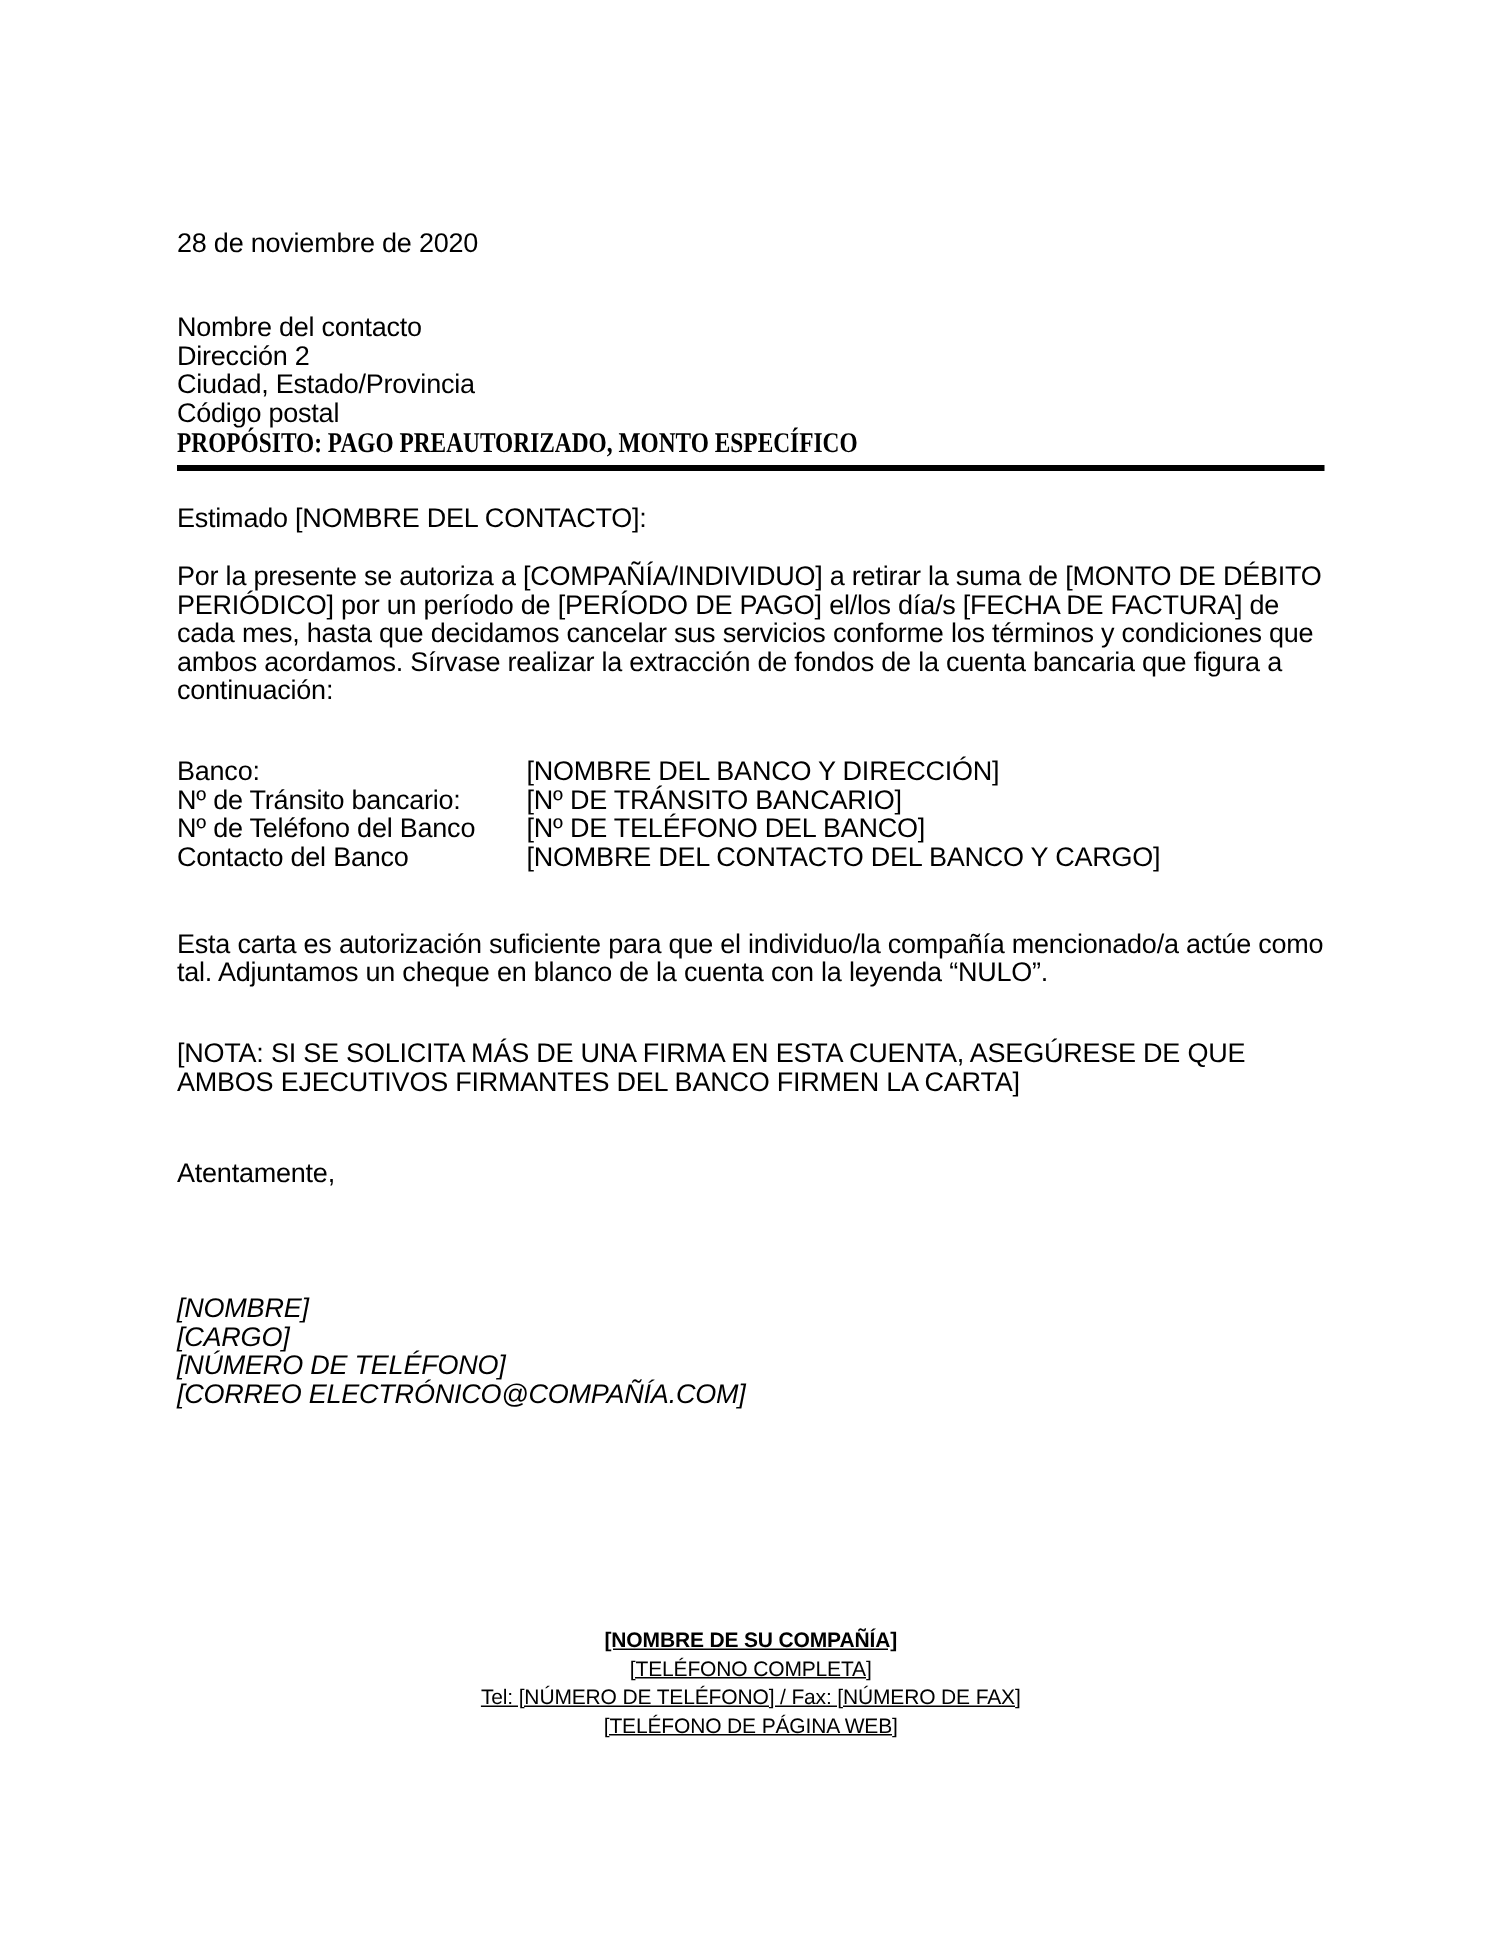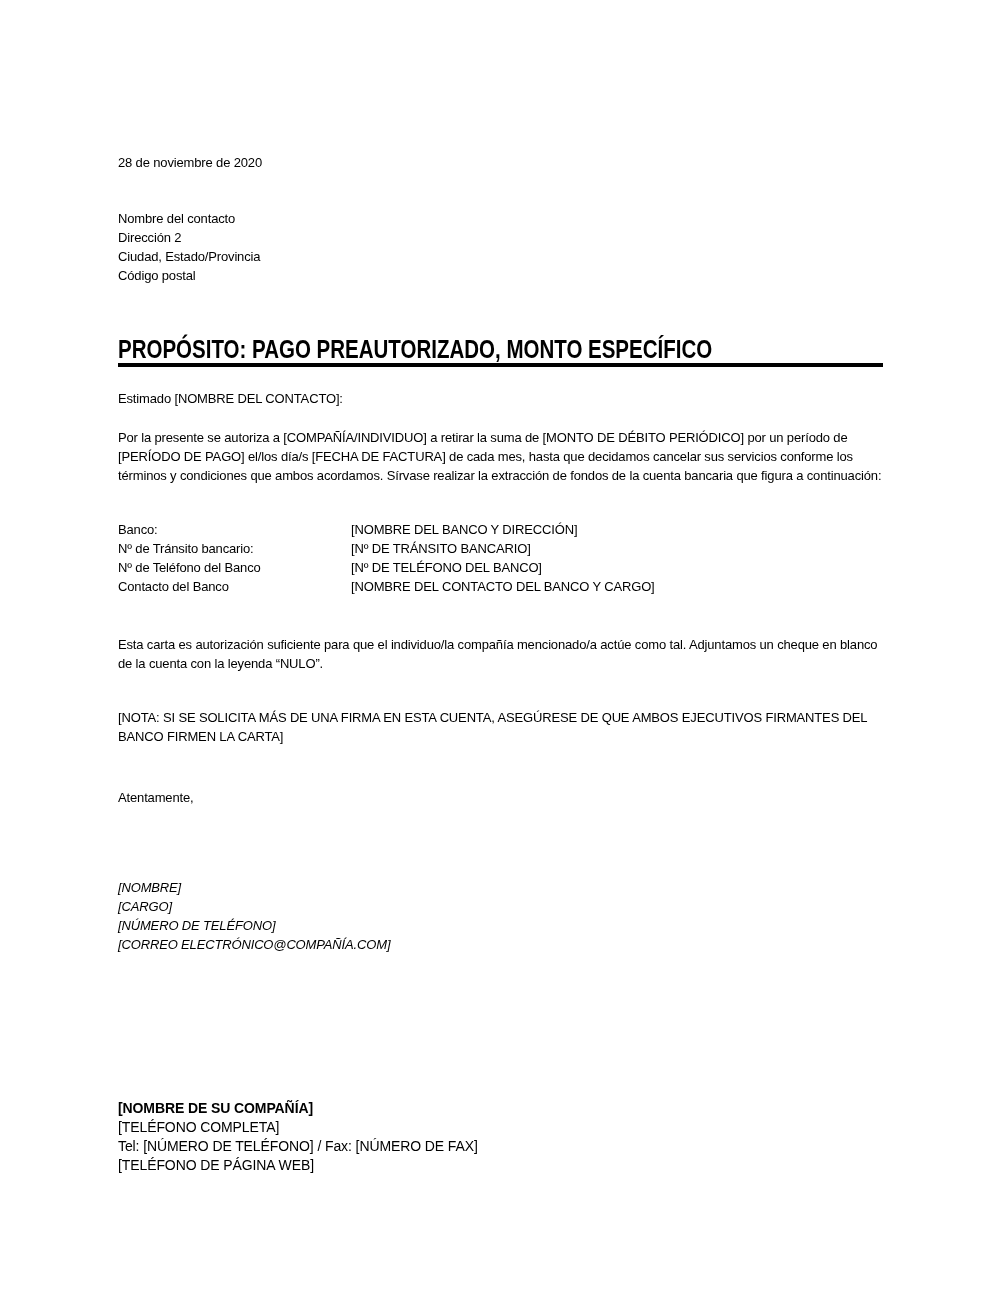--- a/index.html
+++ b/index.html
@@ -15,32 +15,32 @@
     position: relative;
     width: 1000px;
     height: 1290px;
     background: #ffffff;
   }
   .content {
     margin-left: 118px;
     width: 765px;
   }
   .body-text {
-    font-size: 13px;
+    font-size: 18px;
     line-height: 19px;
     letter-spacing: -0.15px;
   }
   .date-line { margin-top: 153px; }
   .recipient-block { margin-top: 37px; }
   .subject-line {
-    margin-top: 53px;
-    font-size: 25px;
+    font-size: 19px;
     line-height: 22px;
     font-weight: bold;
     white-space: nowrap;
+    font-family: Liberation Serif, serif;
   }
   .subject-line .squeeze {
     display: inline-block;
     transform: scaleX(0.82);
     transform-origin: 0 50%;
   }
   .subject-divider {
     margin-top: 3px;
     height: 4px;
     background: #000000;
@@ -52,24 +52,25 @@
   .bank-row {
     display: grid;
     grid-template-columns: 233px 1fr;
   }
   .sufficiency-paragraph { margin-top: 39px; }
   .note-paragraph { margin-top: 35px; }
   .closing-line { margin-top: 42px; }
   .signature-block { margin-top: 71px; font-style: italic; }
   .footer-block {
     margin-top: 145px;
-    text-align: left;
+    text-align: center;
     font-size: 14px;
     line-height: 19px;
     letter-spacing: -0.1px;
+    text-decoration: underline;
   }
   .footer-company { font-weight: bold; }
 </style>
 </head>
 <body>
 
 <div class="page">
   <div class="content">
 
     <div class="date-line body-text">28 de noviembre de 2020</div>

